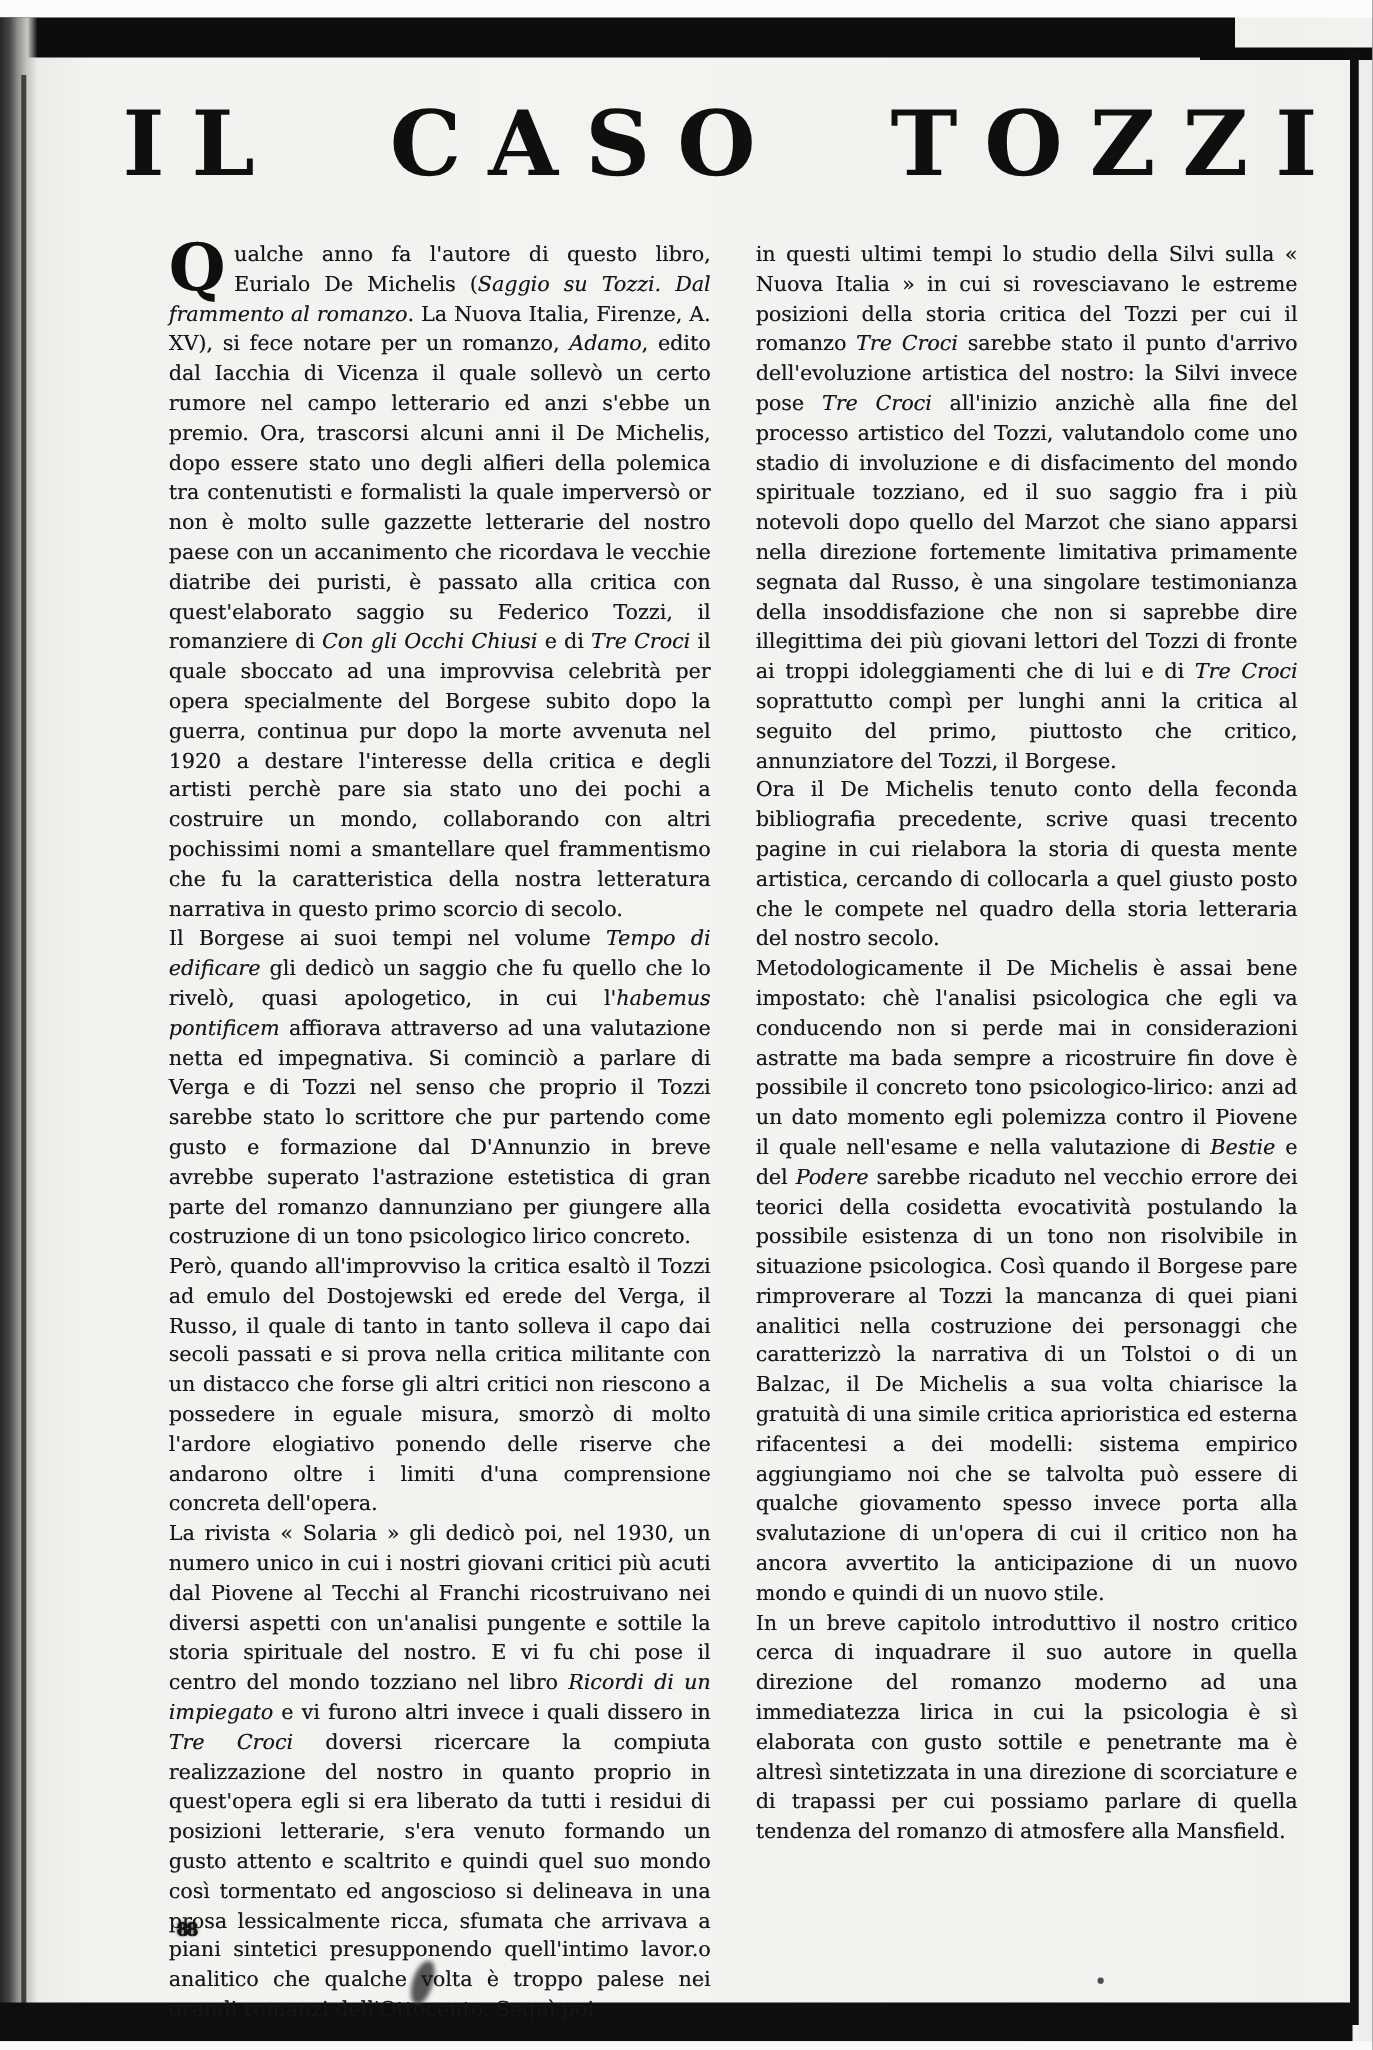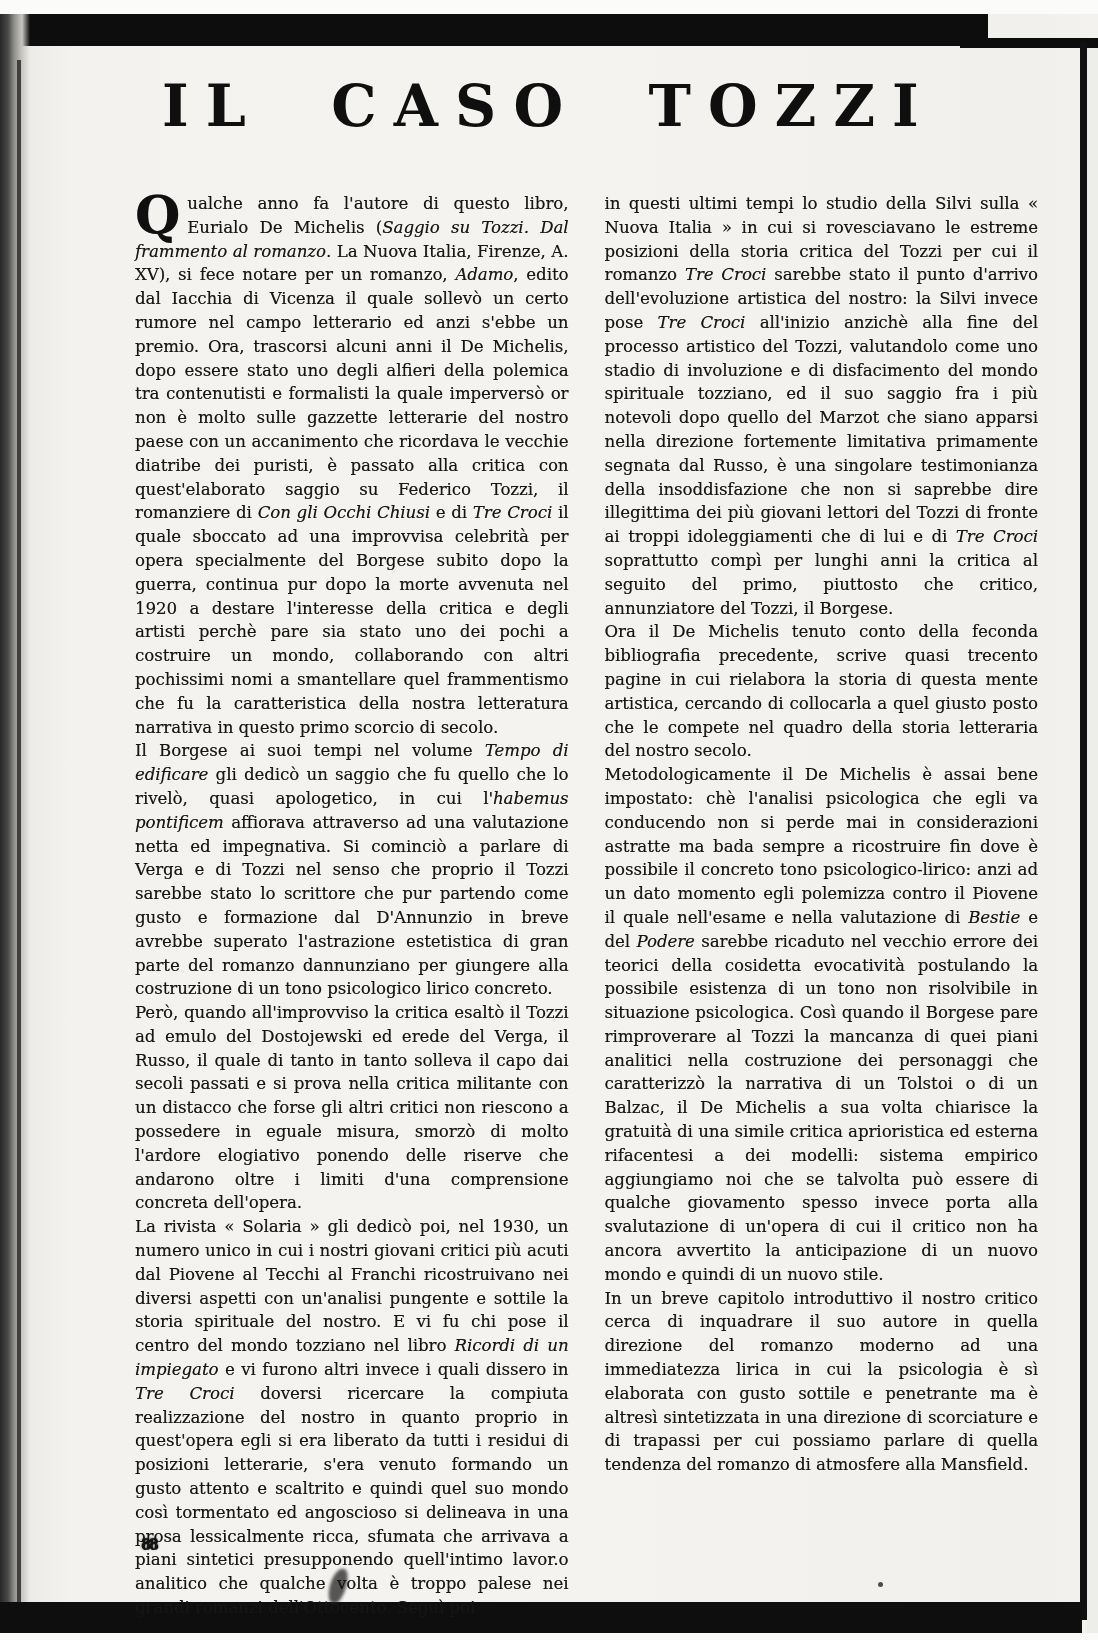--- a/index.html
+++ b/index.html
@@ -24,21 +24,21 @@
   .edge-left-line { position:absolute; left:17px; top:60px; width:4px; height:1545px; background:rgba(25,25,25,.75); }
   .bar-bottom { position:absolute; left:0; top:1602px; width:1082px; height:31px; background:#0e0e0e; }
   .strip-bottom-white { position:absolute; left:0; top:1633px; width:1098px; height:7px; background:#fafaf9; }
   .smudge { position:absolute; left:330px; top:1568px; width:16px; height:36px; background:#2f2f2f;
             border-radius:60% 40% 55% 45%; transform:rotate(14deg); filter:blur(1.5px); opacity:.8; }
   .smudge-dot { position:absolute; left:878px; top:1582px; width:5px; height:5px; background:#222; border-radius:50%; opacity:.8; }
 
   .title {
     position:absolute; left:98px; top:72px; width:902px;
     text-align:center;
-    font-size:57px; font-weight:bold;
+    font-size:72px; font-weight:bold;
     letter-spacing:0.30em; word-spacing:0.55em;
     color:#0f0f0f;
     white-space:nowrap;
   }
   .content {
     position:absolute; left:135px; top:192px; width:903px;
     display:flex; gap:36px;
   }
   .col { width:433.5px; }
   .para {

